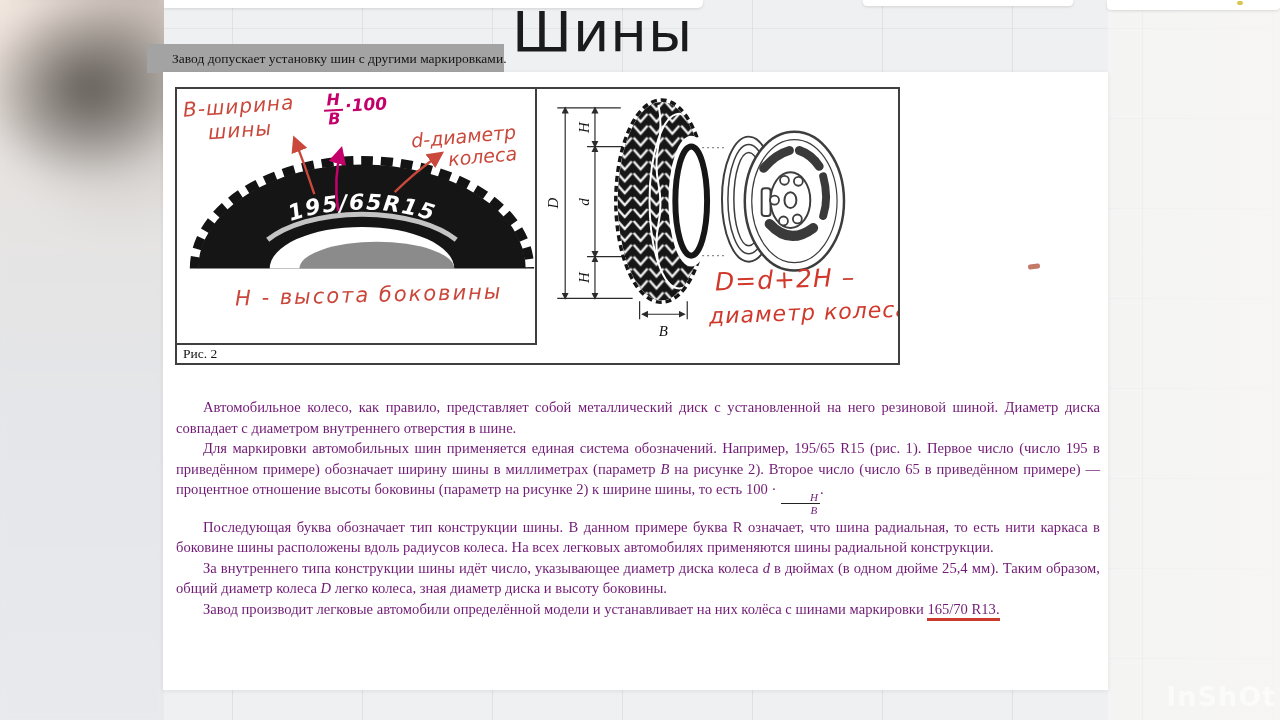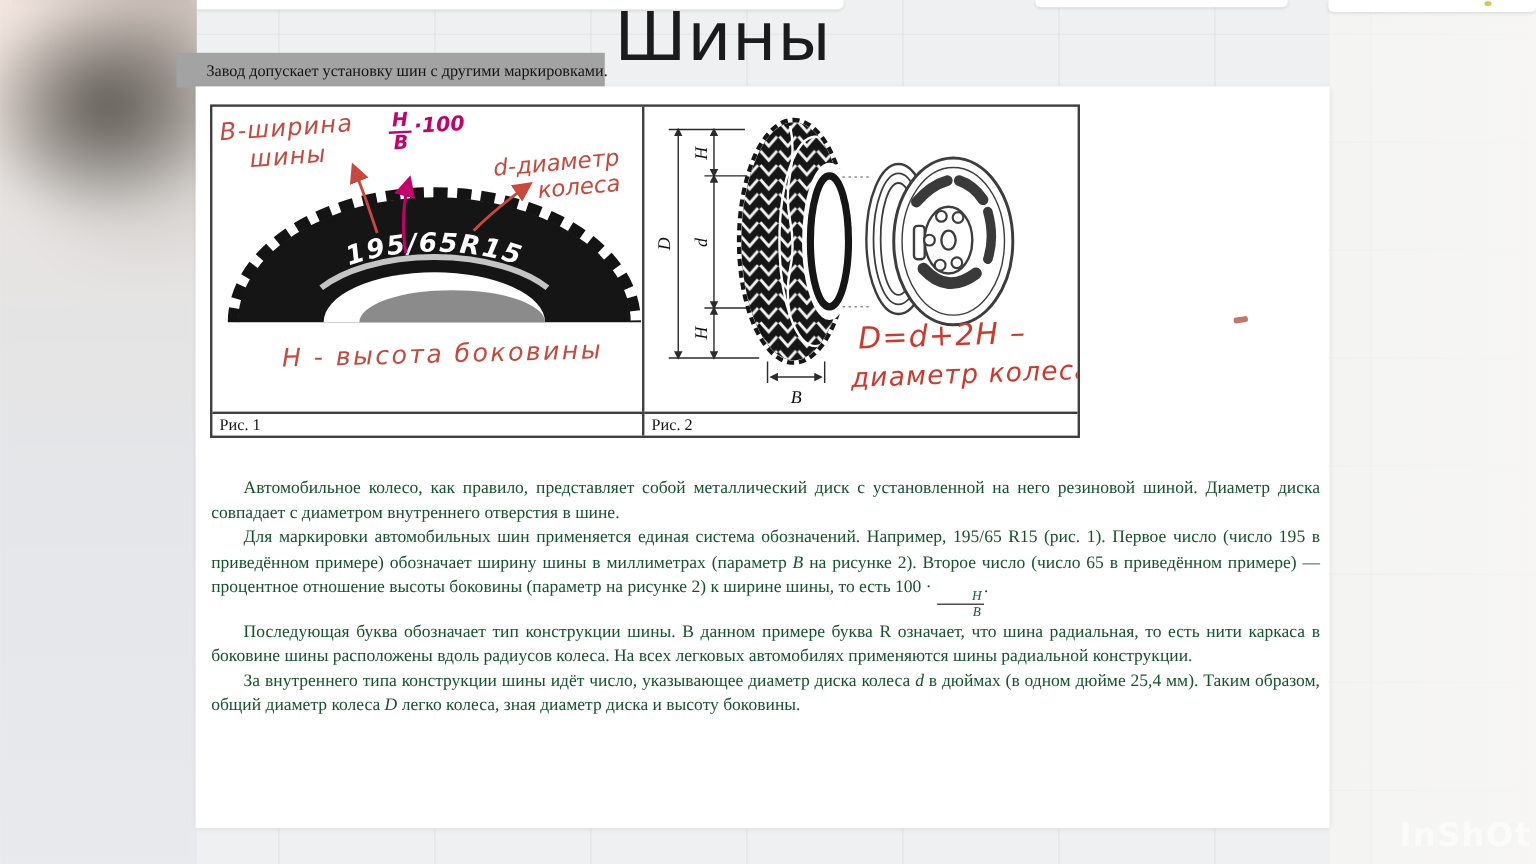--- a/index.html
+++ b/index.html
@@ -53,21 +53,21 @@
   .hwfrac{left:147px;top:2px;color:#c4006b;display:flex;align-items:flex-start;transform:rotate(-3deg);}
   .fcol{display:inline-flex;flex-direction:column;align-items:center;font-size:16px;font-weight:700;line-height:1.05;}
   .fn{border-bottom:2px solid #c4006b;padding:0 3px;}
   .fm{font-size:17px;font-weight:700;margin-left:2px;transform:translateY(4px);}
   .hw2a{left:234px;top:36px;font-size:19px;transform:rotate(-5deg);}
   .hw2b{left:271px;top:56px;font-size:19px;transform:rotate(-5deg);}
   .hw3{left:58px;top:194px;font-size:21px;letter-spacing:2px;transform:rotate(-1.5deg);}
   .hwf2a{left:178px;top:176px;font-size:25px;color:#cf382b;transform:rotate(-2deg);letter-spacing:1px;}
   .hwf2b{left:172px;top:211px;font-size:22px;color:#cf382b;transform:rotate(-2deg);letter-spacing:1px;}
   
-  .article{position:absolute;left:176px;top:397px;width:924px;color:#14532d;}
+  .article{position:absolute;left:176px;top:397px;width:924px;color:#701a75;}
   .article p{margin:0;font-size:14.6px;line-height:20.6px;text-align:justify;text-indent:27px;}
   .seg-i{font-style:italic;}
   .seg-u{border-bottom:3px solid #c9392c;padding-bottom:1px;}
   .ifrac{display:inline-flex;flex-direction:column;align-items:center;font-style:italic;
     font-size:11px;line-height:1.1;vertical-align:-7px;margin-left:1px;}
   .ifrac .n{border-bottom:1px solid #222;padding:0 2px;}
   .red-dash{position:absolute;left:1028px;top:264px;width:12px;height:5px;background:#b8604e;
     border-radius:2px;transform:rotate(-8deg);opacity:.85;}
   .watermark{position:absolute;right:4px;bottom:8px;font-family:"DejaVu Sans",sans-serif;
     font-weight:700;font-size:27px;letter-spacing:1px;color:rgba(255,255,255,.62);}
@@ -216,29 +216,29 @@
           <path d="M103,214 V232"></path>
             <path d="M151,214 V232"></path>
           <path d="M106,227 H148" marker-start="url(#mks)" marker-end="url(#mk)"></path>
         </g>
         <text x="127" y="249" font-family="Liberation Serif, serif" font-style="italic" font-size="15" fill="#111" text-anchor="middle">B</text>
       </svg>
       <div class="hw hwf2a">D=d+2H –</div>
       <div class="hw hwf2b">диаметр колеса</div>
     </div>
 
-    <div class="capcell c1">Рис. 1</div>
     <div class="capcell">Рис. 2</div>
   </div>
 
   <div class="article">
     <p><span>Автомобильное колесо, как правило, представляет собой металлический диск с установленной на него резиновой шиной. Диаметр диска совпадает с диаметром внутреннего отверстия в шине.</span></p>
     <p><span>Для маркировки автомобильных шин применяется единая система обозначений. Например, 195/65 R15 (рис. 1). Первое число (число 195 в приведённом примере) обозначает ширину шины в миллиметрах (параметр </span><span class="seg-i">B</span><span> на рисунке 2). Второе число (число 65 в приведённом примере) — процентное отношение высоты боковины (параметр на рисунке 2) к ширине шины, то есть 100 · </span><span class="ifrac">
           <span class="n">H</span>
           <span class="d">B</span>
         </span><span>.</span></p>
     <p><span>Последующая буква обозначает тип конструкции шины. В данном примере буква R означает, что шина радиальная, то есть нити каркаса в боковине шины расположены вдоль радиусов колеса. На всех легковых автомобилях применяются шины радиальной конструкции.</span></p>
     <p><span>За внутреннего типа конструкции шины идёт число, указывающее диаметр диска колеса </span><span class="seg-i">d</span><span> в дюймах (в одном дюйме 25,4 мм). Таким образом, общий диаметр колеса </span><span class="seg-i">D</span><span> легко колеса, зная диаметр диска и высоту боковины.</span></p>
+    <p><span>Завод производит легковые автомобили определённой модели и устанавливает на них колёса с шинами маркировки </span><span class="seg-u">165/70 R13.</span></p>
   </div>
 
   <div class="red-dash"></div>
   <div class="watermark">InShOt</div>
 </div>
 
 </body></html>

